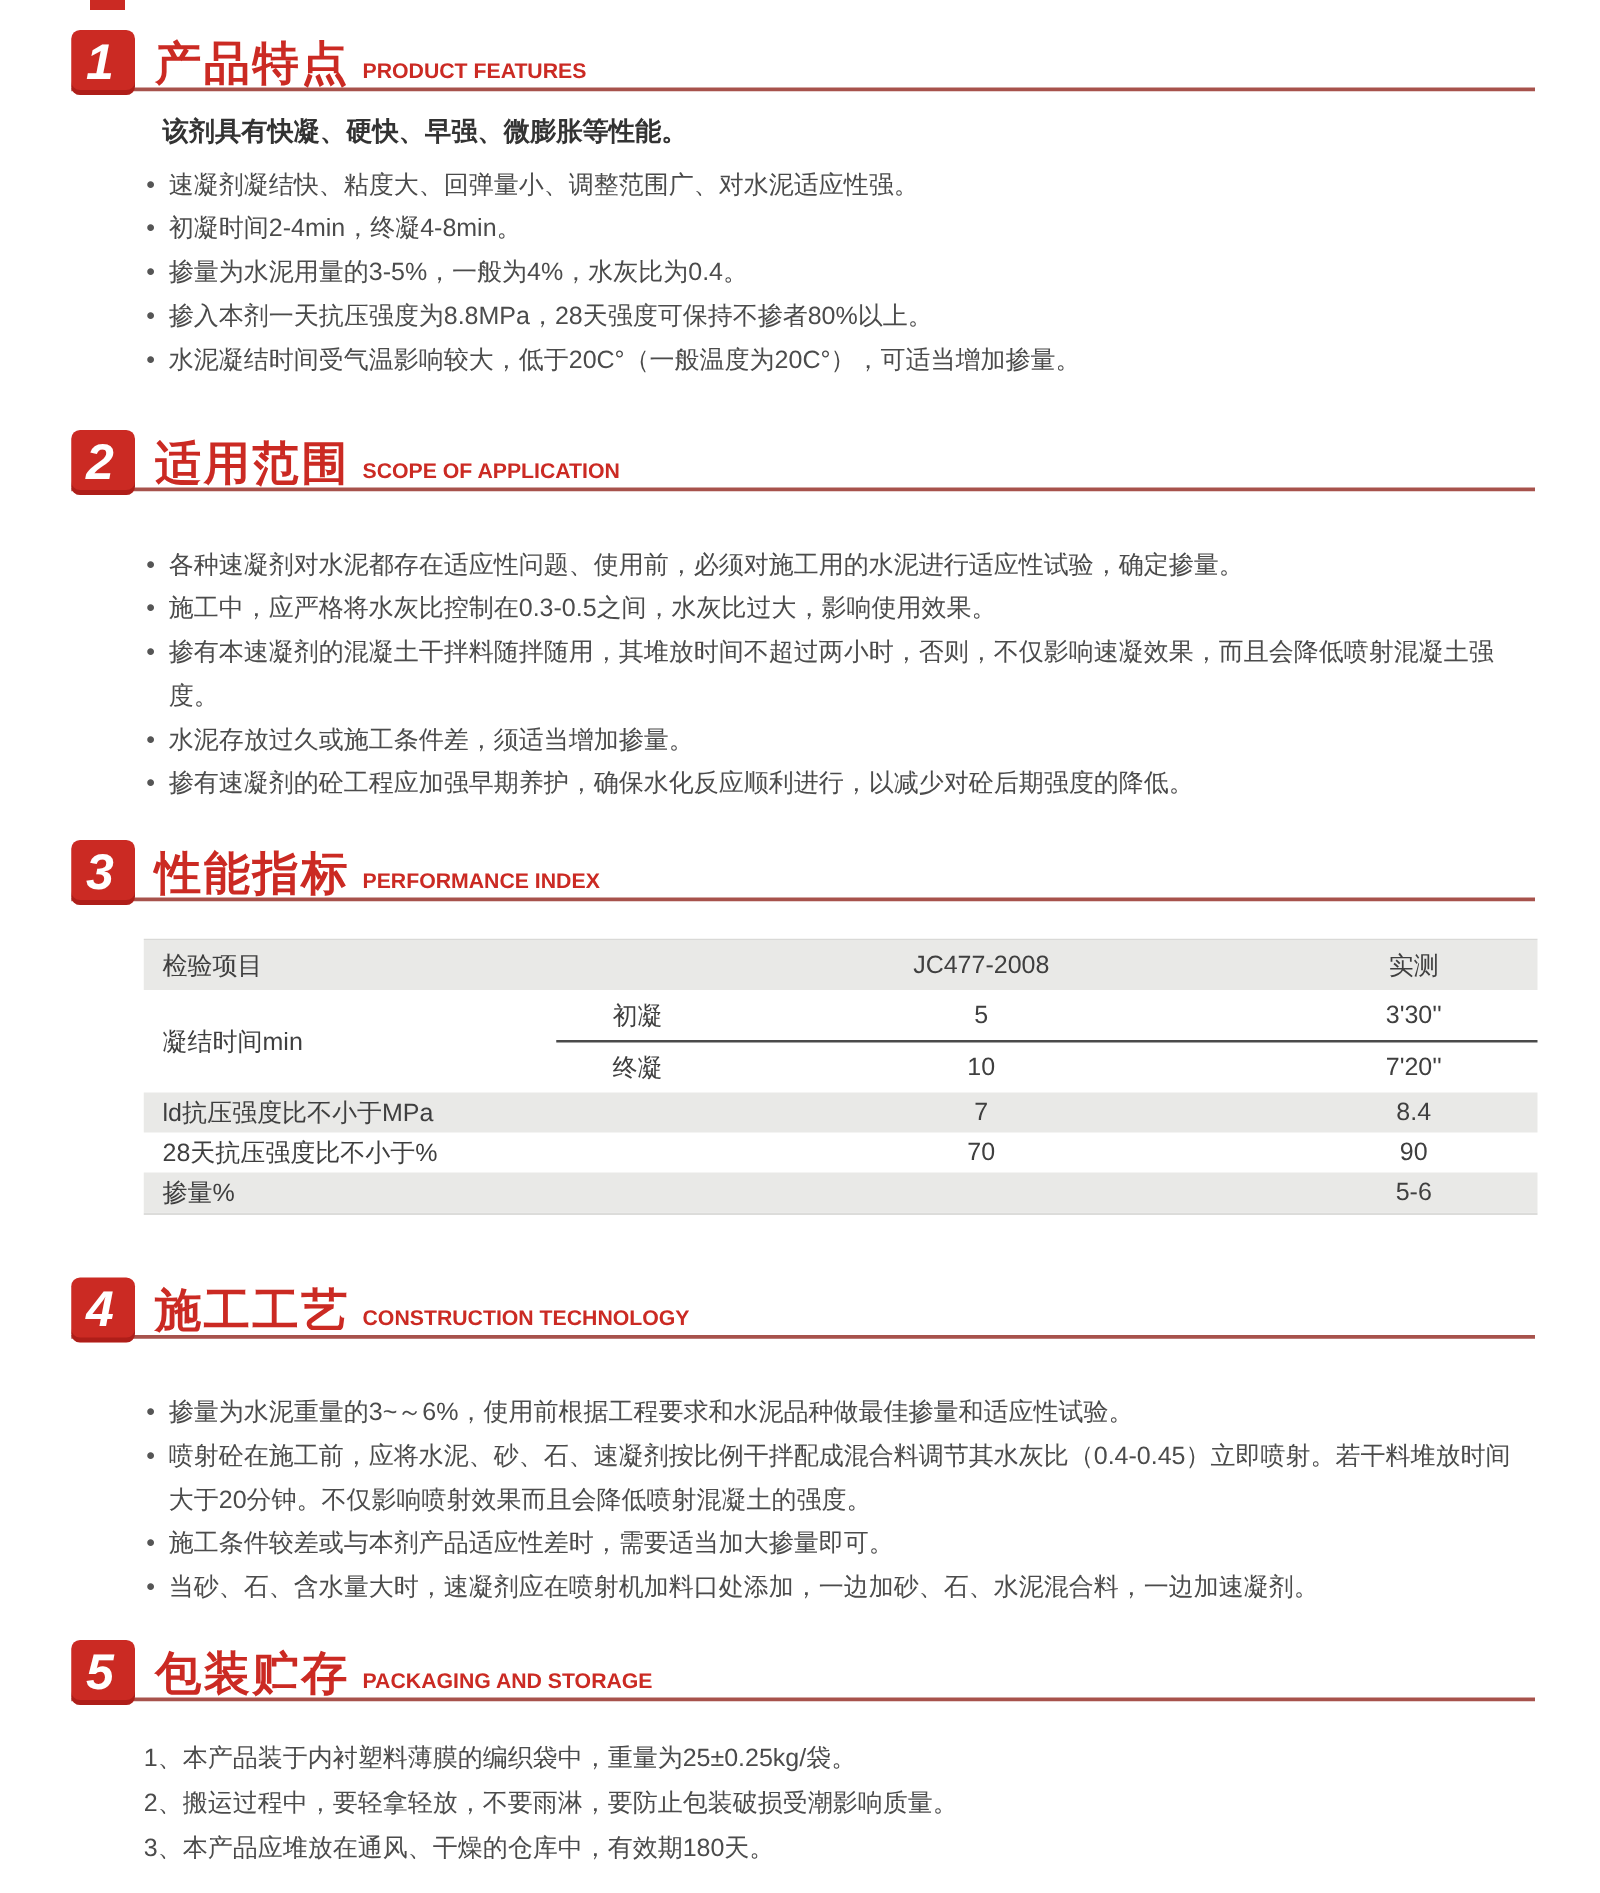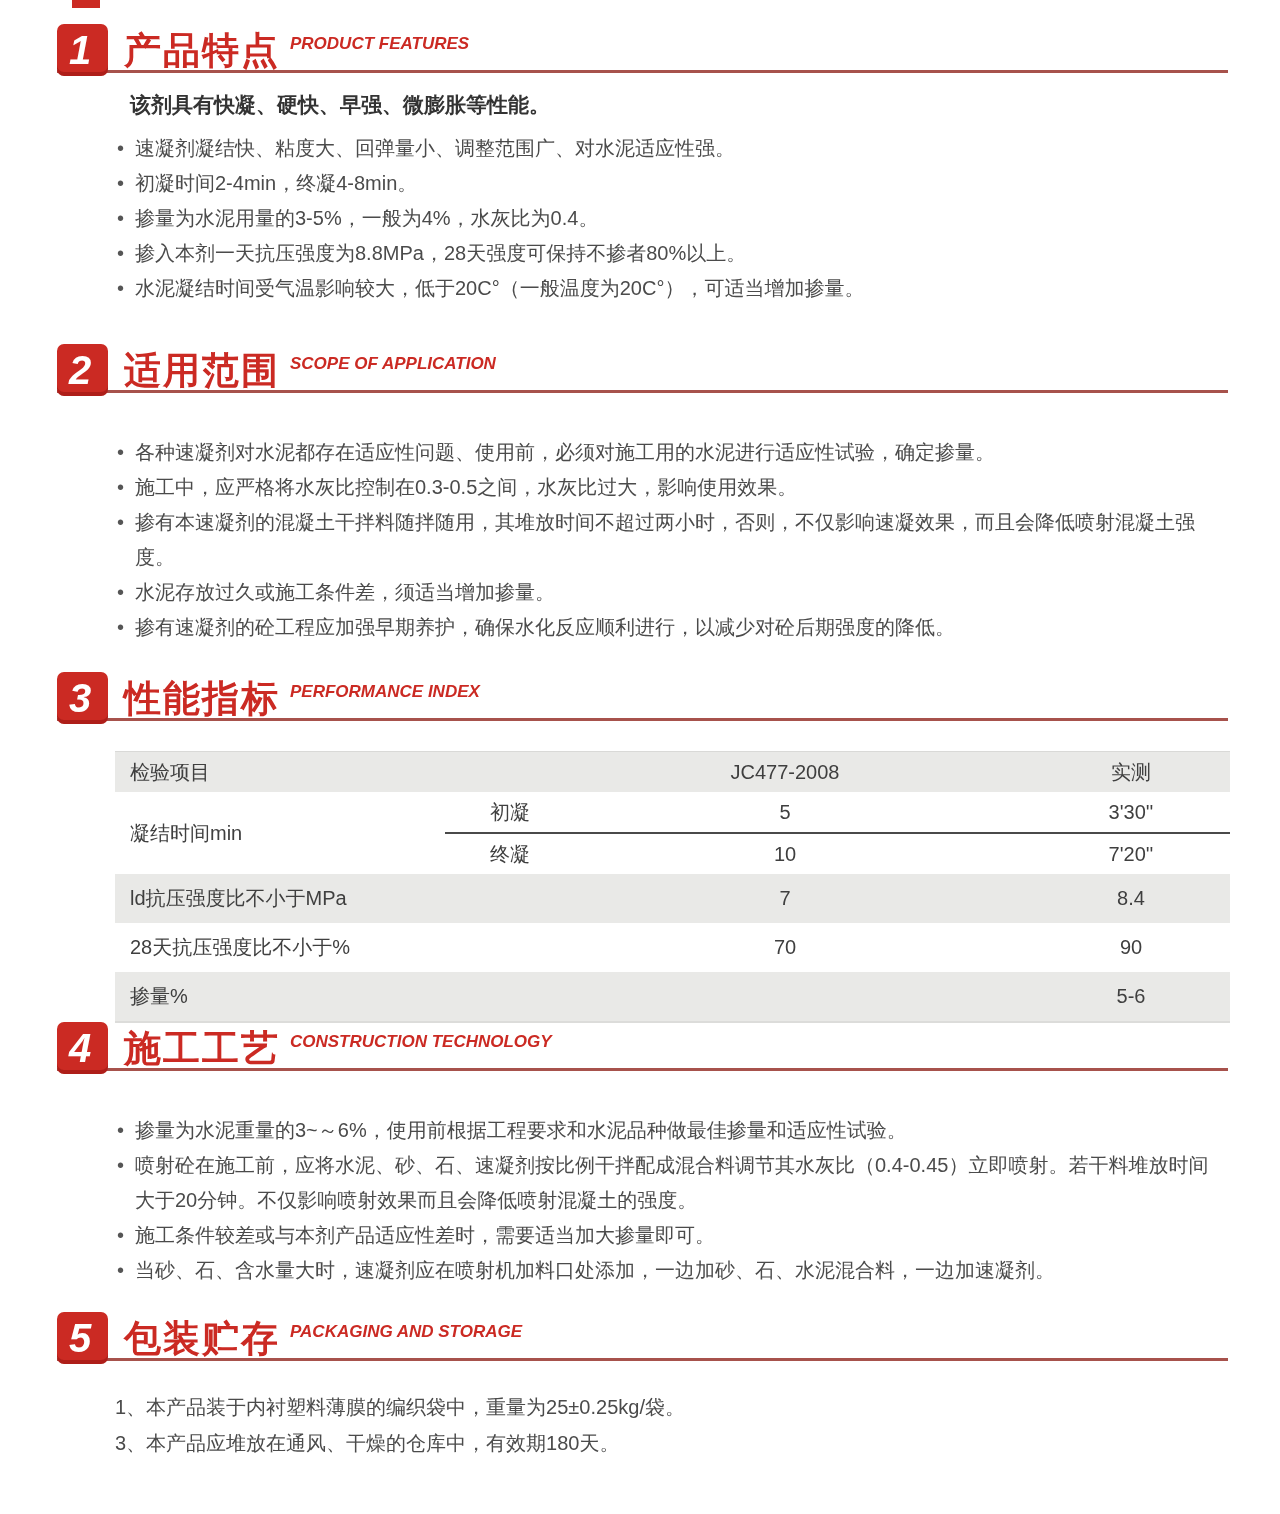--- a/index.html
+++ b/index.html
@@ -13,36 +13,36 @@
 
   .sec-header{display:flex;align-items:flex-end;margin:0 52px 0 57px;
     border-bottom:3px solid #a7524c;height:50px;}
   .sec-num{width:46px;height:52px;background:#cb2a23;border-radius:7px;color:#fff;
     font-size:40px;font-weight:bold;font-style:italic;display:flex;align-items:center;
     justify-content:center;margin-bottom:-6px;padding-right:5px;
     box-shadow:inset 0 -4px 0 rgba(120,10,10,0.35);}
   .sec-title{margin:0 0 0 16px;color:#cb2a23;font-size:37px;font-weight:bold;
     line-height:1;letter-spacing:2px;padding-bottom:1px;}
   .sec-sub{color:#cb2a23;font-size:17px;font-weight:bold;margin-left:10px;
-    padding-bottom:16px;white-space:nowrap;font-style:italic;}
+    padding-bottom:3px;white-space:nowrap;}
 
   .lead{margin:18px 55px 0 130px;font-size:21px;font-weight:bold;color:#333;}
   .bullets{list-style:none;margin:12px 55px 0 115px;padding:0;}
   .bullets li{position:relative;padding-left:20px;font-size:20px;line-height:35px;color:#4b4b4b;}
   .bullets li::before{content:"•";position:absolute;left:2px;color:#555;}
   .mt26{margin-top:42px;}
 
   .plain-list{list-style:none;margin:28px 55px 0 115px;padding:0;}
   .plain-list li{font-size:20px;line-height:36px;color:#4b4b4b;}
 
   .ptable{margin:30px 50px 0 115px;border-top:1px solid #d9d9d7;
     border-bottom:2px solid #dcdcda;font-size:20px;color:#3f3f3f;}
   .t-row{display:grid;grid-template-columns:515px 310px 1fr;align-items:center;}
   .t-head{height:40px;background:#e9e9e7;}
-  .t-row.data{height:49px;}
+  .t-row.data{height:32px;}
   .alt{background:#e9e9e7;}
   .c-label{padding-left:15px;}
   .c-std{text-align:center;}
   .c-meas{padding-left:92px;text-align:center;}
   .t-setting{display:grid;grid-template-columns:330px 1fr;align-items:center;background:#fff;}
   .st-label{padding-left:15px;}
   .st-row{display:grid;grid-template-columns:185px 310px 1fr;align-items:center;height:40px;}
   .st-row2{border-top:2px solid #4a4a4a;}
   .c-sub{padding-left:45px;}
 </style>
@@ -142,15 +142,16 @@
 </section>
 
 <section class="sec s5">
   <div class="sec-header">
     <div class="sec-num">5</div>
     <h2 class="sec-title">包装贮存</h2>
     <span class="sec-sub">PACKAGING AND STORAGE</span>
   </div>
   <ul class="plain-list">
     <li><span>1、本产品装于内衬塑料薄膜的编织袋中，重量为25±0.25kg/袋。</span></li>
+    <li><span>2、搬运过程中，要轻拿轻放，不要雨淋，要防止包装破损受潮影响质量。</span></li>
     <li><span>3、本产品应堆放在通风、干燥的仓库中，有效期180天。</span></li>
   </ul>
 </section>
 
 </body></html>

